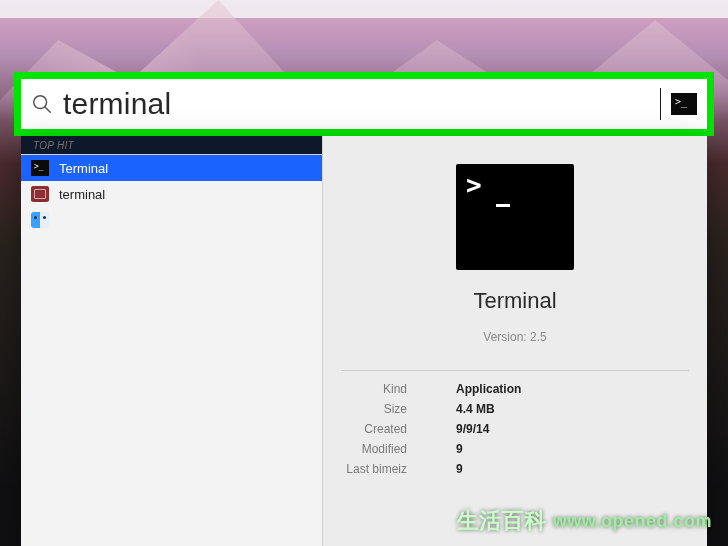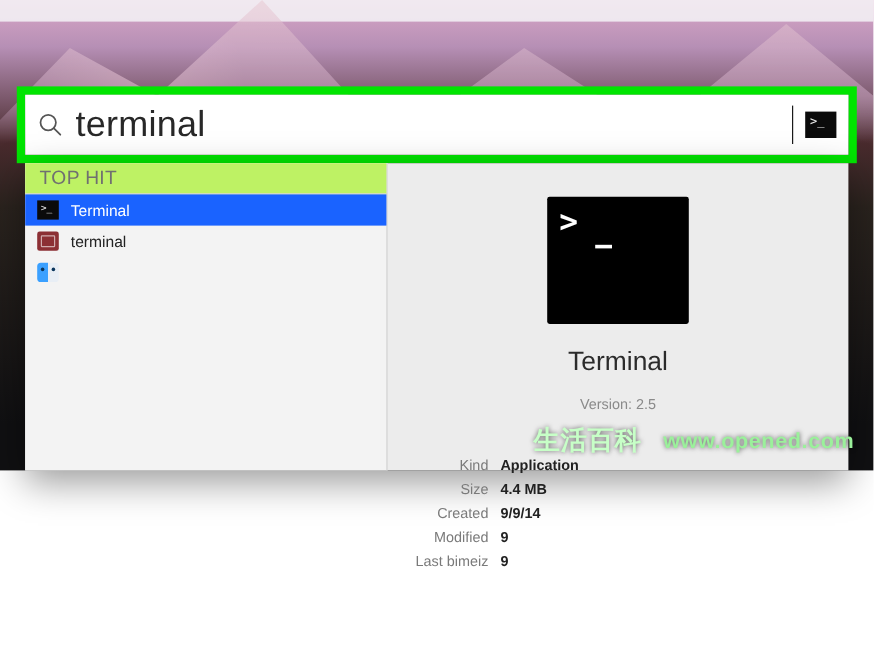--- a/index.html
+++ b/index.html
@@ -1,18 +1,18 @@
 <!DOCTYPE html>
 <html><head>
 <meta charset="utf-8">
 <style>
   * { box-sizing: border-box; margin: 0; padding: 0; }
   html, body { width: 728px; height: 546px; overflow: hidden; font-family: "Helvetica Neue", Helvetica, Arial, sans-serif; }
   .desktop {
-    width: 728px; height: 392px;
+    width: 728px; height: 546px;
     background: linear-gradient(180deg,#d9a7c7 0%, #b68fb5 10%, #4a2b2e 30%, #2a231e 44%, #101012 90%);
     position: relative;
   }
   .mountain {
     position:absolute; left:0; right:0; top:0; height:200px;
     background:
       radial-gradient(120px 120px at 120px 70px, rgba(255,220,230,.6), transparent 70%),
       linear-gradient(180deg,#e9c9d3 0%, #caa6c2 40%, transparent 60%);
     clip-path: polygon(0 100%, 0 50%, 8% 20%, 18% 40%, 30% 0%, 45% 60%, 60% 20%, 75% 55%, 90% 10%, 100% 40%, 100% 100%);
     opacity:.55;
@@ -48,22 +48,22 @@
     position:relative; margin-left:auto;
   }
   .mini-term::after{content:">_";color:#eee;font:10px/1 monospace;position:absolute;top:4px;left:4px;}
 
   .spotlight-panel {
     position:absolute; left:21px; right:21px; top:136px; bottom:0;
     background:#ececec; display:flex; box-shadow:0 10px 30px rgba(0,0,0,.4);
   }
   .left-col { width:302px; background:#f3f3f3; border-right:1px solid #d0d0d0; }
   .section-hdr {
-    font-size:16px; color:#707070; letter-spacing:.3px;
-    padding:4px 12px 3px; background:#bef264; border-bottom:1px solid #d6d6d6;
+    font-size:10px; color:#707070; letter-spacing:.3px;
+    padding:4px 12px 3px; background:#0f172a; border-bottom:1px solid #d6d6d6;font-style:italic;
   }
   .result-row {
     display:flex; align-items:center; gap:10px; height:26px; padding:0 10px;
     font-size:13px; color:#222;
   }
   .result-row.selected { background:#1a63ff; color:#fff; }
   .row-icon { width:18px; height:16px; flex:0 0 auto; position:relative; }
   .row-icon.term { background:#0b0b0b; }
   .row-icon.term::after{content:">_";color:#eee;font:8px/1 monospace;position:absolute;top:3px;left:3px;}
   .row-icon.dict { background:#8c2f34; border-radius:2px; }
@@ -78,29 +78,29 @@
   .big-term {
     width:118px; height:106px; background:#000; margin:0 auto; position:relative;
     border-radius:2px;
   }
   .big-term .prompt { position:absolute; top:8px; left:10px; color:#fff; font:26px/1 monospace; font-weight:700; }
   .big-term .cursor { position:absolute; top:40px; left:40px; width:14px; height:3px; background:#fff; }
   .app-name { font-size:22px; font-weight:300; color:#2b2b2b; margin-top:18px; }
   .app-version { font-size:12px; color:#8a8a8a; margin-top:16px; }
   .rule { height:1px; background:#cfcfcf; align-self:stretch; margin:26px 18px 8px; }
   .meta { align-self:stretch; padding:0 18px 18px; }
-  .meta-row { display:flex; font-size:12px; line-height:20px; }
+  .meta-row { display:flex; font-size:12px; line-height:20px;gap:39px; }
   .meta-label { width:76px; text-align:right; color:#7a7a7a; padding-right:10px; }
   .meta-value { color:#222; font-weight:600; }
 
   .watermark {
     position:absolute; right:16px; bottom:10px;
     color:#9bf09b; font-size:18px; font-weight:700; letter-spacing:.5px;
     text-shadow:0 0 4px rgba(0,0,0,.6);
-    display:flex; align-items:center; gap:18px;
+    display:flex; align-items:center; gap:6px;
   }
   .watermark .cn { font-size:22px; color:#c7ffc7; font-weight:700; }
 </style>
 </head>
 <body>
 
 <div class="desktop">
   <div class="menubar"></div>
   <div class="mountain"></div>
 

